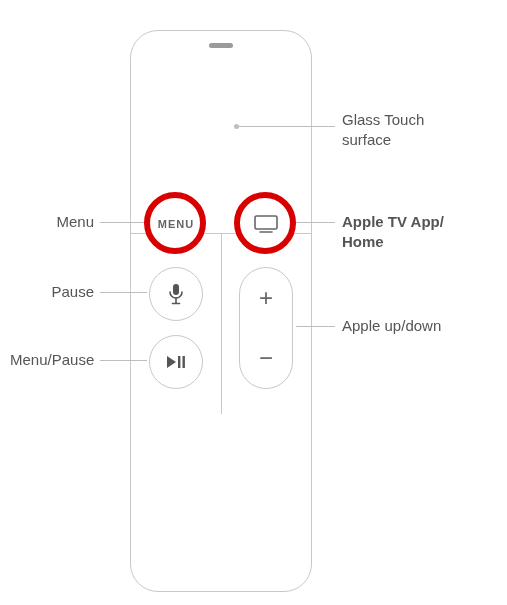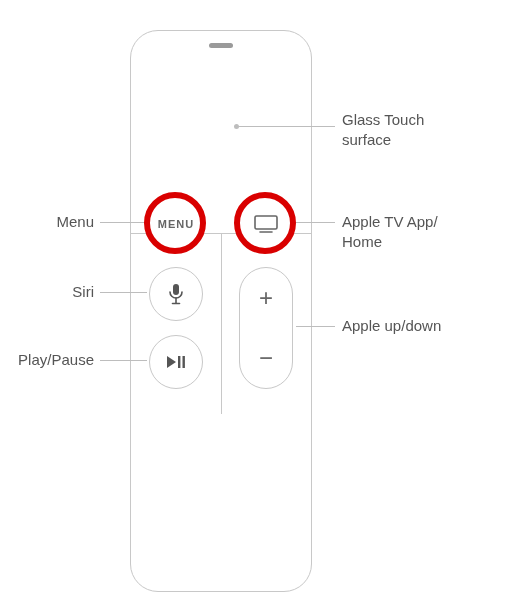--- a/index.html
+++ b/index.html
@@ -75,25 +75,25 @@
   <div class="ring tv"></div>
 
   <div class="dot" style="left:234px;top:124px;"></div>
   <div class="lead" style="left:239px;top:126px;width:96px;height:1px;"></div>
   <div class="label" style="left:342px;top:110px;width:130px;white-space:pre-line;">Glass Touch surface</div>
 
   <div class="lead" style="left:100px;top:222px;width:44px;height:1px;"></div>
   <div class="label left" style="left:20px;top:212px;width:74px;">Menu</div>
 
   <div class="lead" style="left:296px;top:222px;width:39px;height:1px;"></div>
-  <div class="label" style="left:342px;top:212px;width:140px;white-space:pre-line;">Apple TV App/
+  <div class="label" style="left:342px;top:212px;width:140px;white-space:pre-line;font-weight:bold;">Apple TV App/
 Home</div>
 
   <div class="lead" style="left:100px;top:292px;width:47px;height:1px;"></div>
-  <div class="label left" style="left:50px;top:282px;width:44px;">Siri</div>
+  <div class="label left" style="left:50px;top:282px;width:44px;">Pause</div>
 
   <div class="lead" style="left:296px;top:326px;width:39px;height:1px;"></div>
   <div class="label" style="left:342px;top:316px;width:120px;">Apple up/down</div>
 
   <div class="lead" style="left:100px;top:360px;width:47px;height:1px;"></div>
-  <div class="label left" style="left:10px;top:350px;width:84px;">Play/Pause</div>
+  <div class="label left" style="left:10px;top:350px;width:84px;">Menu/Pause</div>
 
 </div>
 
 </body></html>

